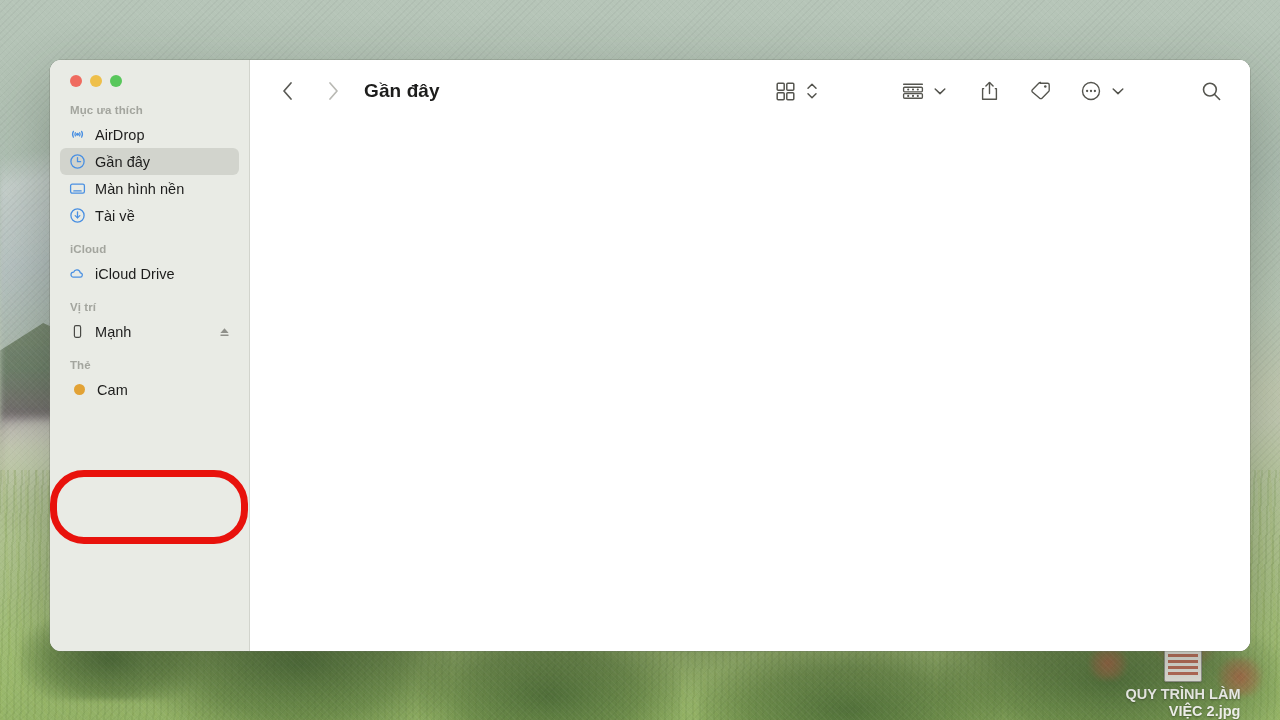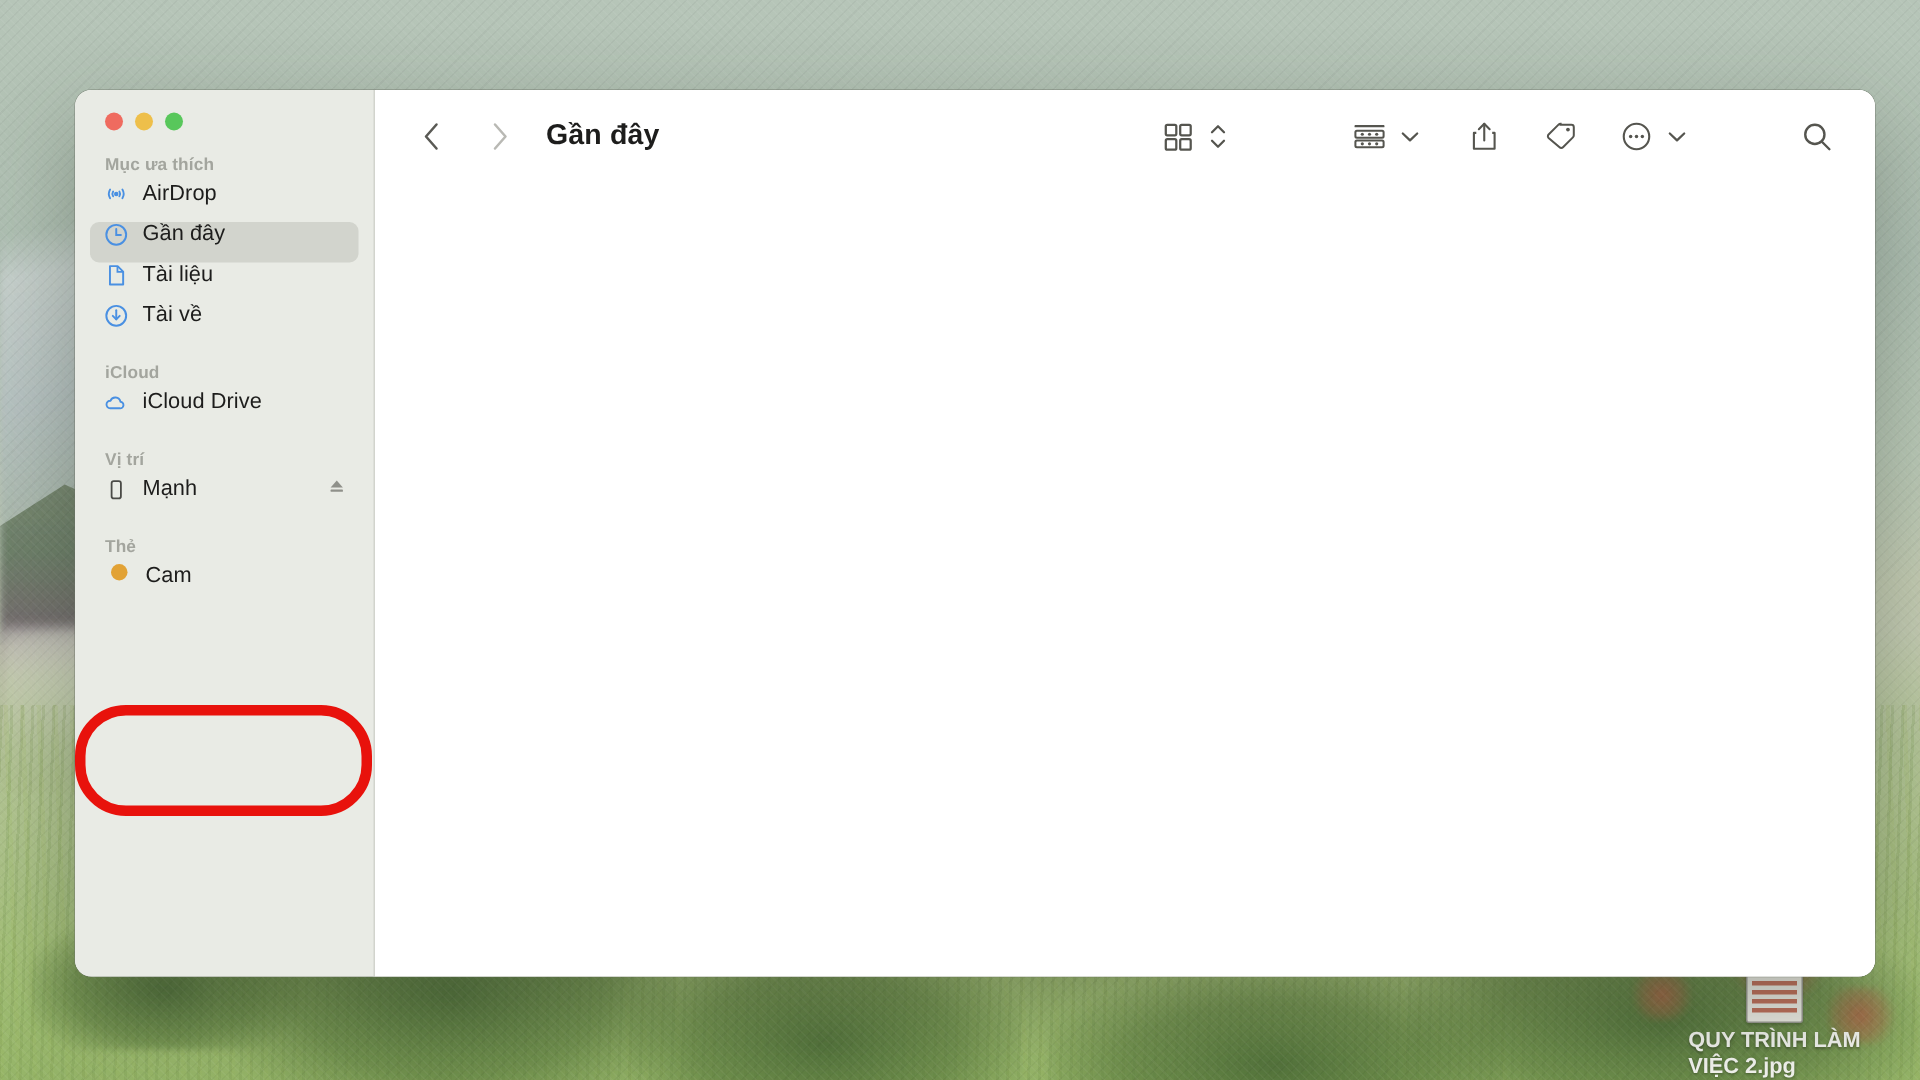--- a/index.html
+++ b/index.html
@@ -101,21 +101,21 @@
   .file-thumb i {
     position:absolute; left:3px; right:3px; height:3px; display:block;
     background:#c2705c;
   }
   .file-thumb i:nth-child(1){ top:5px; }
   .file-thumb i:nth-child(2){ top:11px; }
   .file-thumb i:nth-child(3){ top:17px; }
   .file-thumb i:nth-child(4){ top:23px; }
   .file-label {
     font-size:14.5px; font-weight:bold; color:#f2f3ee; line-height:17px;
-    text-align:left; text-shadow:0 1px 2px rgba(40,50,30,.55);
+    text-align:right; text-shadow:0 1px 2px rgba(40,50,30,.55);
   }
 
   
   #finder {
     position:absolute; left:50px; top:60px; width:1200px; height:591px;
     border-radius:11px; overflow:hidden;
     box-shadow:0 22px 60px rgba(40,50,35,.33), 0 0 0 .5px rgba(120,125,115,.55);
     display:flex; background:#ffffff;
   }
 
@@ -130,21 +130,21 @@
   .tl.red{background:#ef6b5f;} .tl.yel{background:#eebf4a;} .tl.grn{background:#58c75b;}
 
   .sb-scroll { padding:0 10px; }
   .sb-head {
     font-size:11.5px; font-weight:bold; color:#a3a59e; letter-spacing:.1px;
     padding:0 0 5px 10px;
   }
   .sb-group { margin-top:14px; }
   .sb-group.first { margin-top:17px; }
   .sb-item {
-    display:flex; align-items:flex-start; height:27px; padding:0 8px 0 9px;
+    display:flex; align-items:center; height:27px; padding:0 8px 0 9px;
     border-radius:6px; gap:9px; position:relative;
   }
   .sb-item.sel { background:#d2d4cd; }
   .sb-ico { width:17px; height:17px; flex:0 0 17px; display:block; }
   .sb-label {
     font-size:14.5px; color:#1d1d1c; white-space:nowrap; letter-spacing:.05px;
   }
   .sb-eject { margin-left:auto; width:13px; height:13px; display:block; opacity:.6; }
   .tag-dot { width:11px; height:11px; border-radius:50%; flex:0 0 11px; margin:0 3px; }
   .tag-item { padding-left:11px; }
@@ -244,30 +244,30 @@
           <span class="sb-ico">
             <svg viewBox="0 0 17 17">
                 <circle cx="8.5" cy="8.5" r="6.6" fill="none" stroke="#4a90e2" stroke-width="1.3"></circle>
             <path d="M8.5 4.6v4.1h3.1" fill="none" stroke="#4a90e2" stroke-width="1.3" stroke-linecap="round"></path>
               </svg>
           </span>
           <span class="sb-label">Gần đây</span>
         </div>
 
 
-
         <div class="sb-item">
           <span class="sb-ico">
             <svg viewBox="0 0 17 17">
-                <path d="M4.3 2.4h5.1l3.7 3.7v8.5H4.3z" fill="none" stroke="#4a90e2" stroke-width="1.3" stroke-linejoin="round"></path>
-            <path d="M9.3 2.5v3.7h3.7" fill="none" stroke="#4a90e2" stroke-width="1.2"></path>
-              </svg>
-          </span>
-          <span class="sb-label">Tài liệu</span>
-        </div>
+                <rect x="1.6" y="4.2" width="13.8" height="9" rx="1.6" fill="none" stroke="#4a90e2" stroke-width="1.3"></rect>
+            <rect x="4.2" y="10.3" width="8.6" height="1.3" rx="0.6" fill="#4a90e2"></rect>
+              </svg>
+          </span>
+          <span class="sb-label">Màn hình nền</span>
+        </div>
+
 
         <div class="sb-item">
           <span class="sb-ico">
             <svg viewBox="0 0 17 17">
                 <circle cx="8.5" cy="8.5" r="6.6" fill="none" stroke="#4a90e2" stroke-width="1.3"></circle>
             <g fill="none" stroke="#4a90e2" stroke-width="1.3" stroke-linecap="round" stroke-linejoin="round">
               <path d="M8.5 4.8v6"></path>
                   <path d="M6.2 8.6l2.3 2.3 2.3-2.3"></path>
                 </g>
               </svg>

